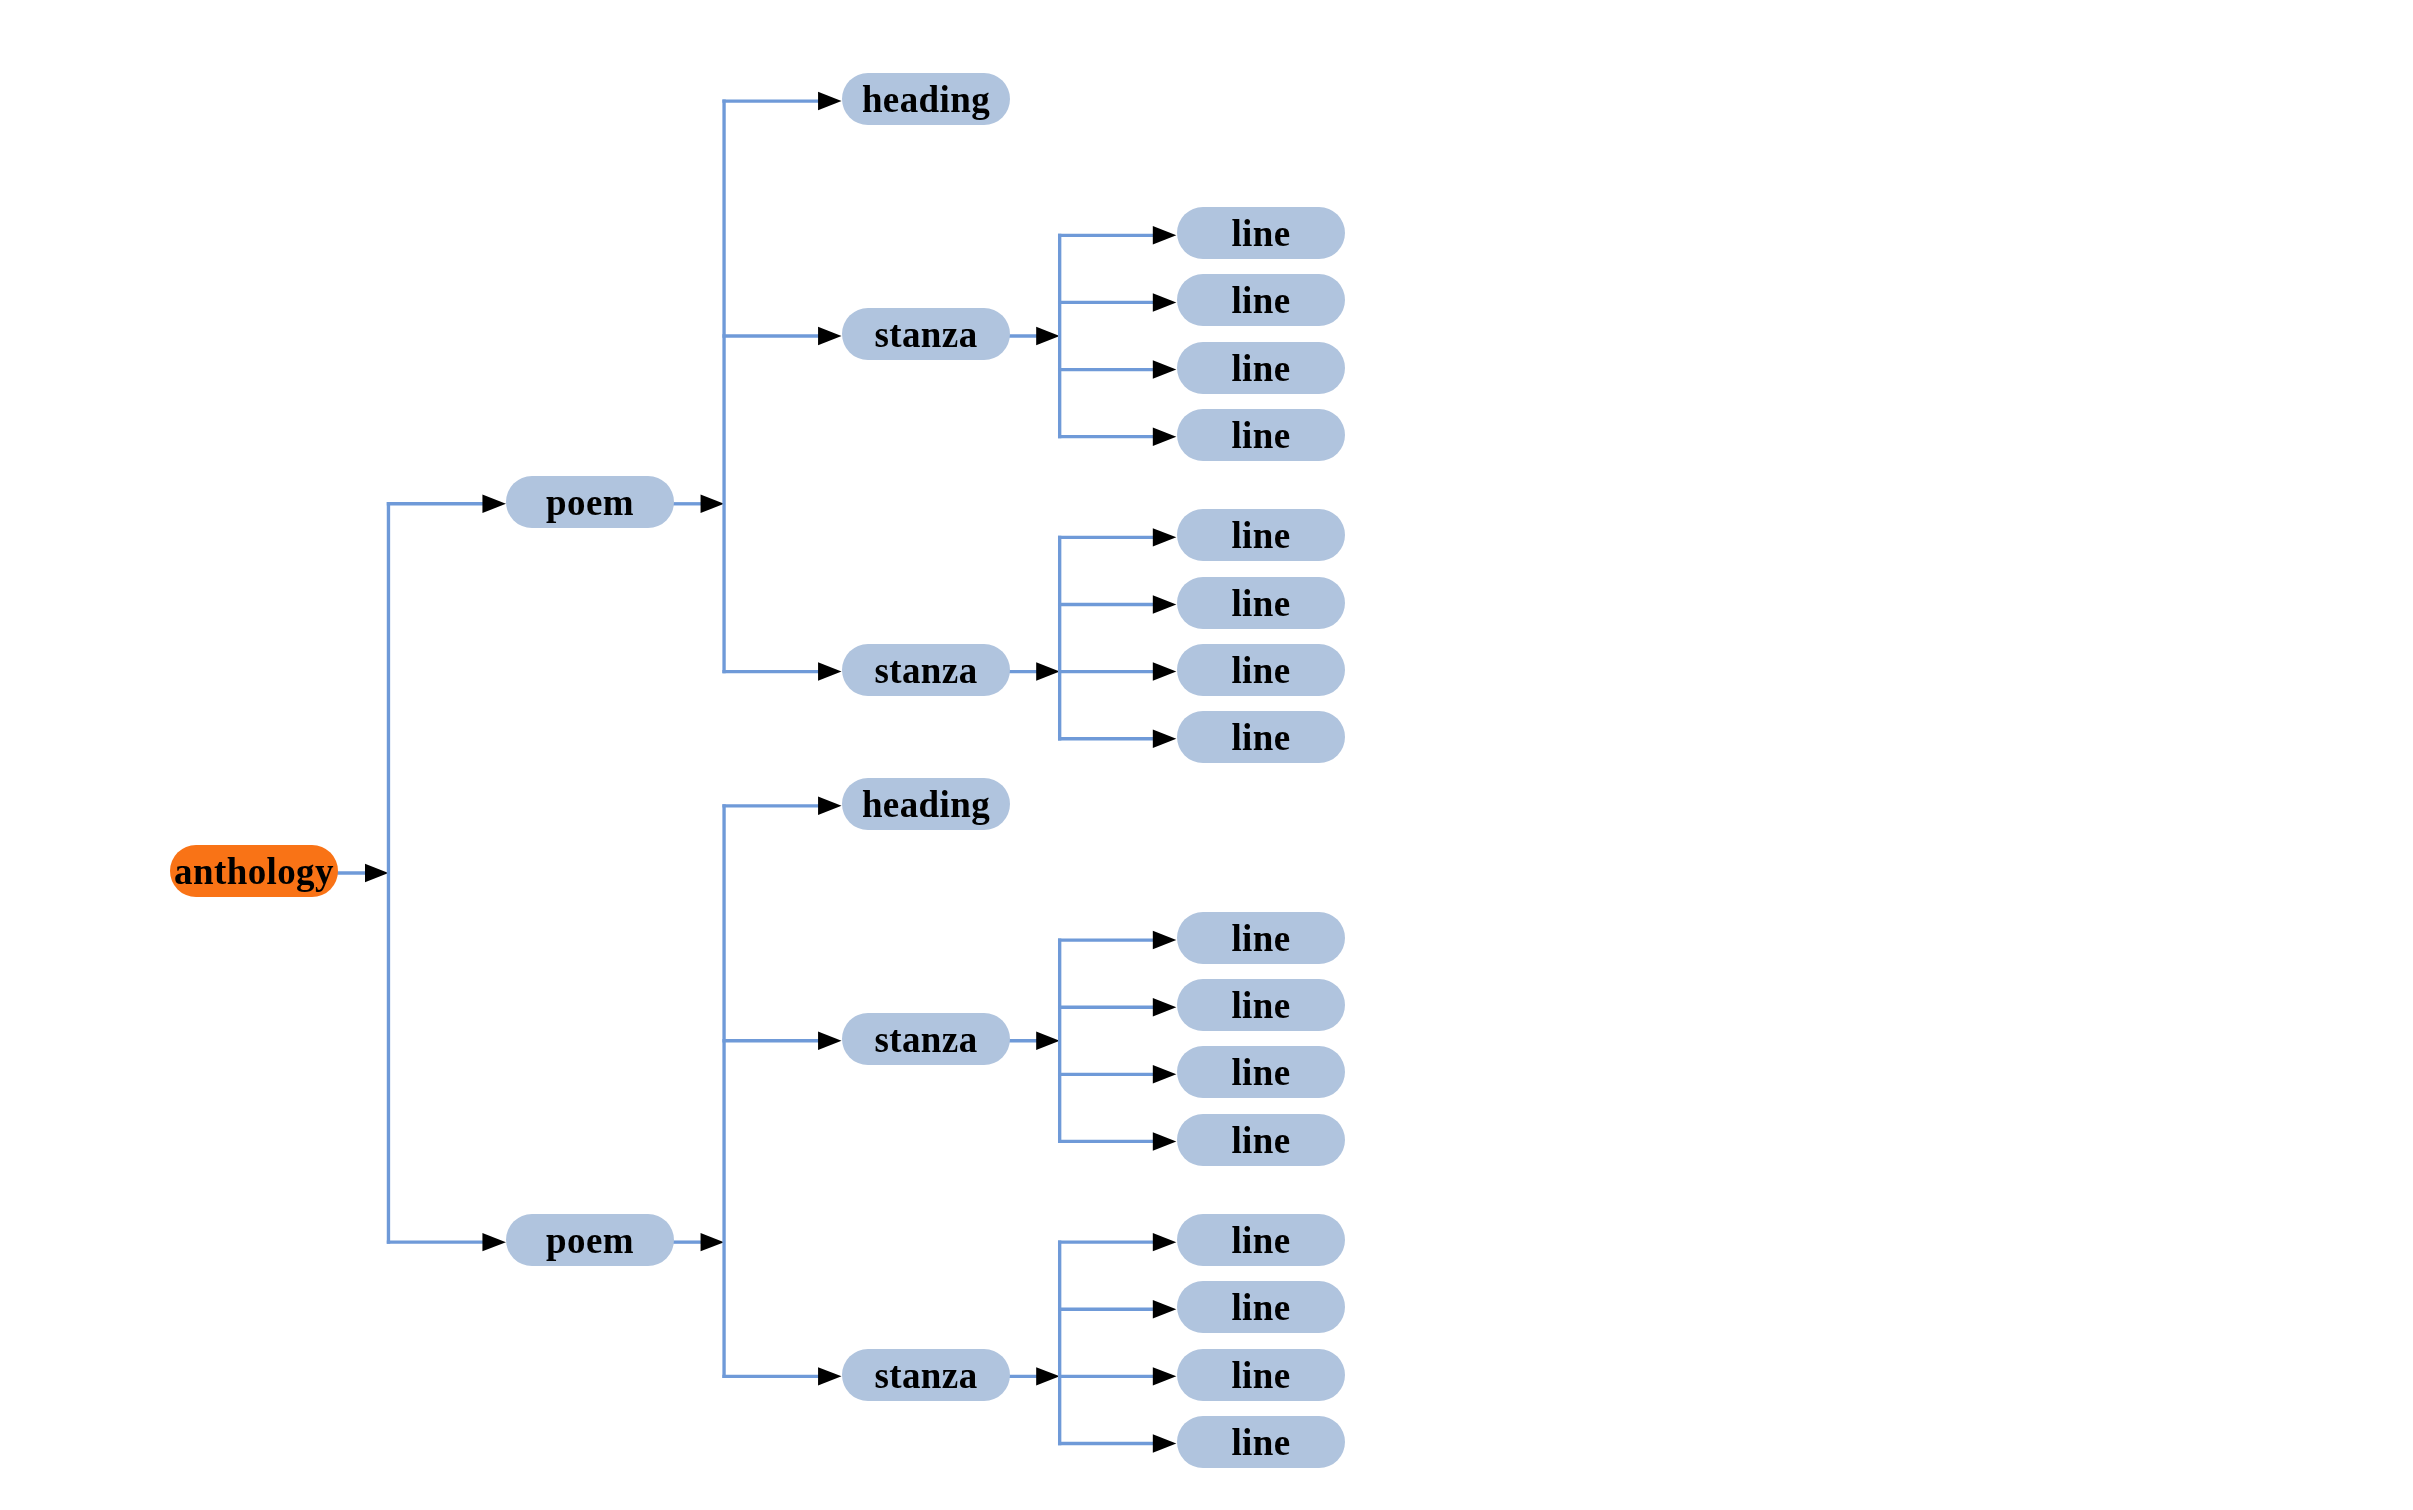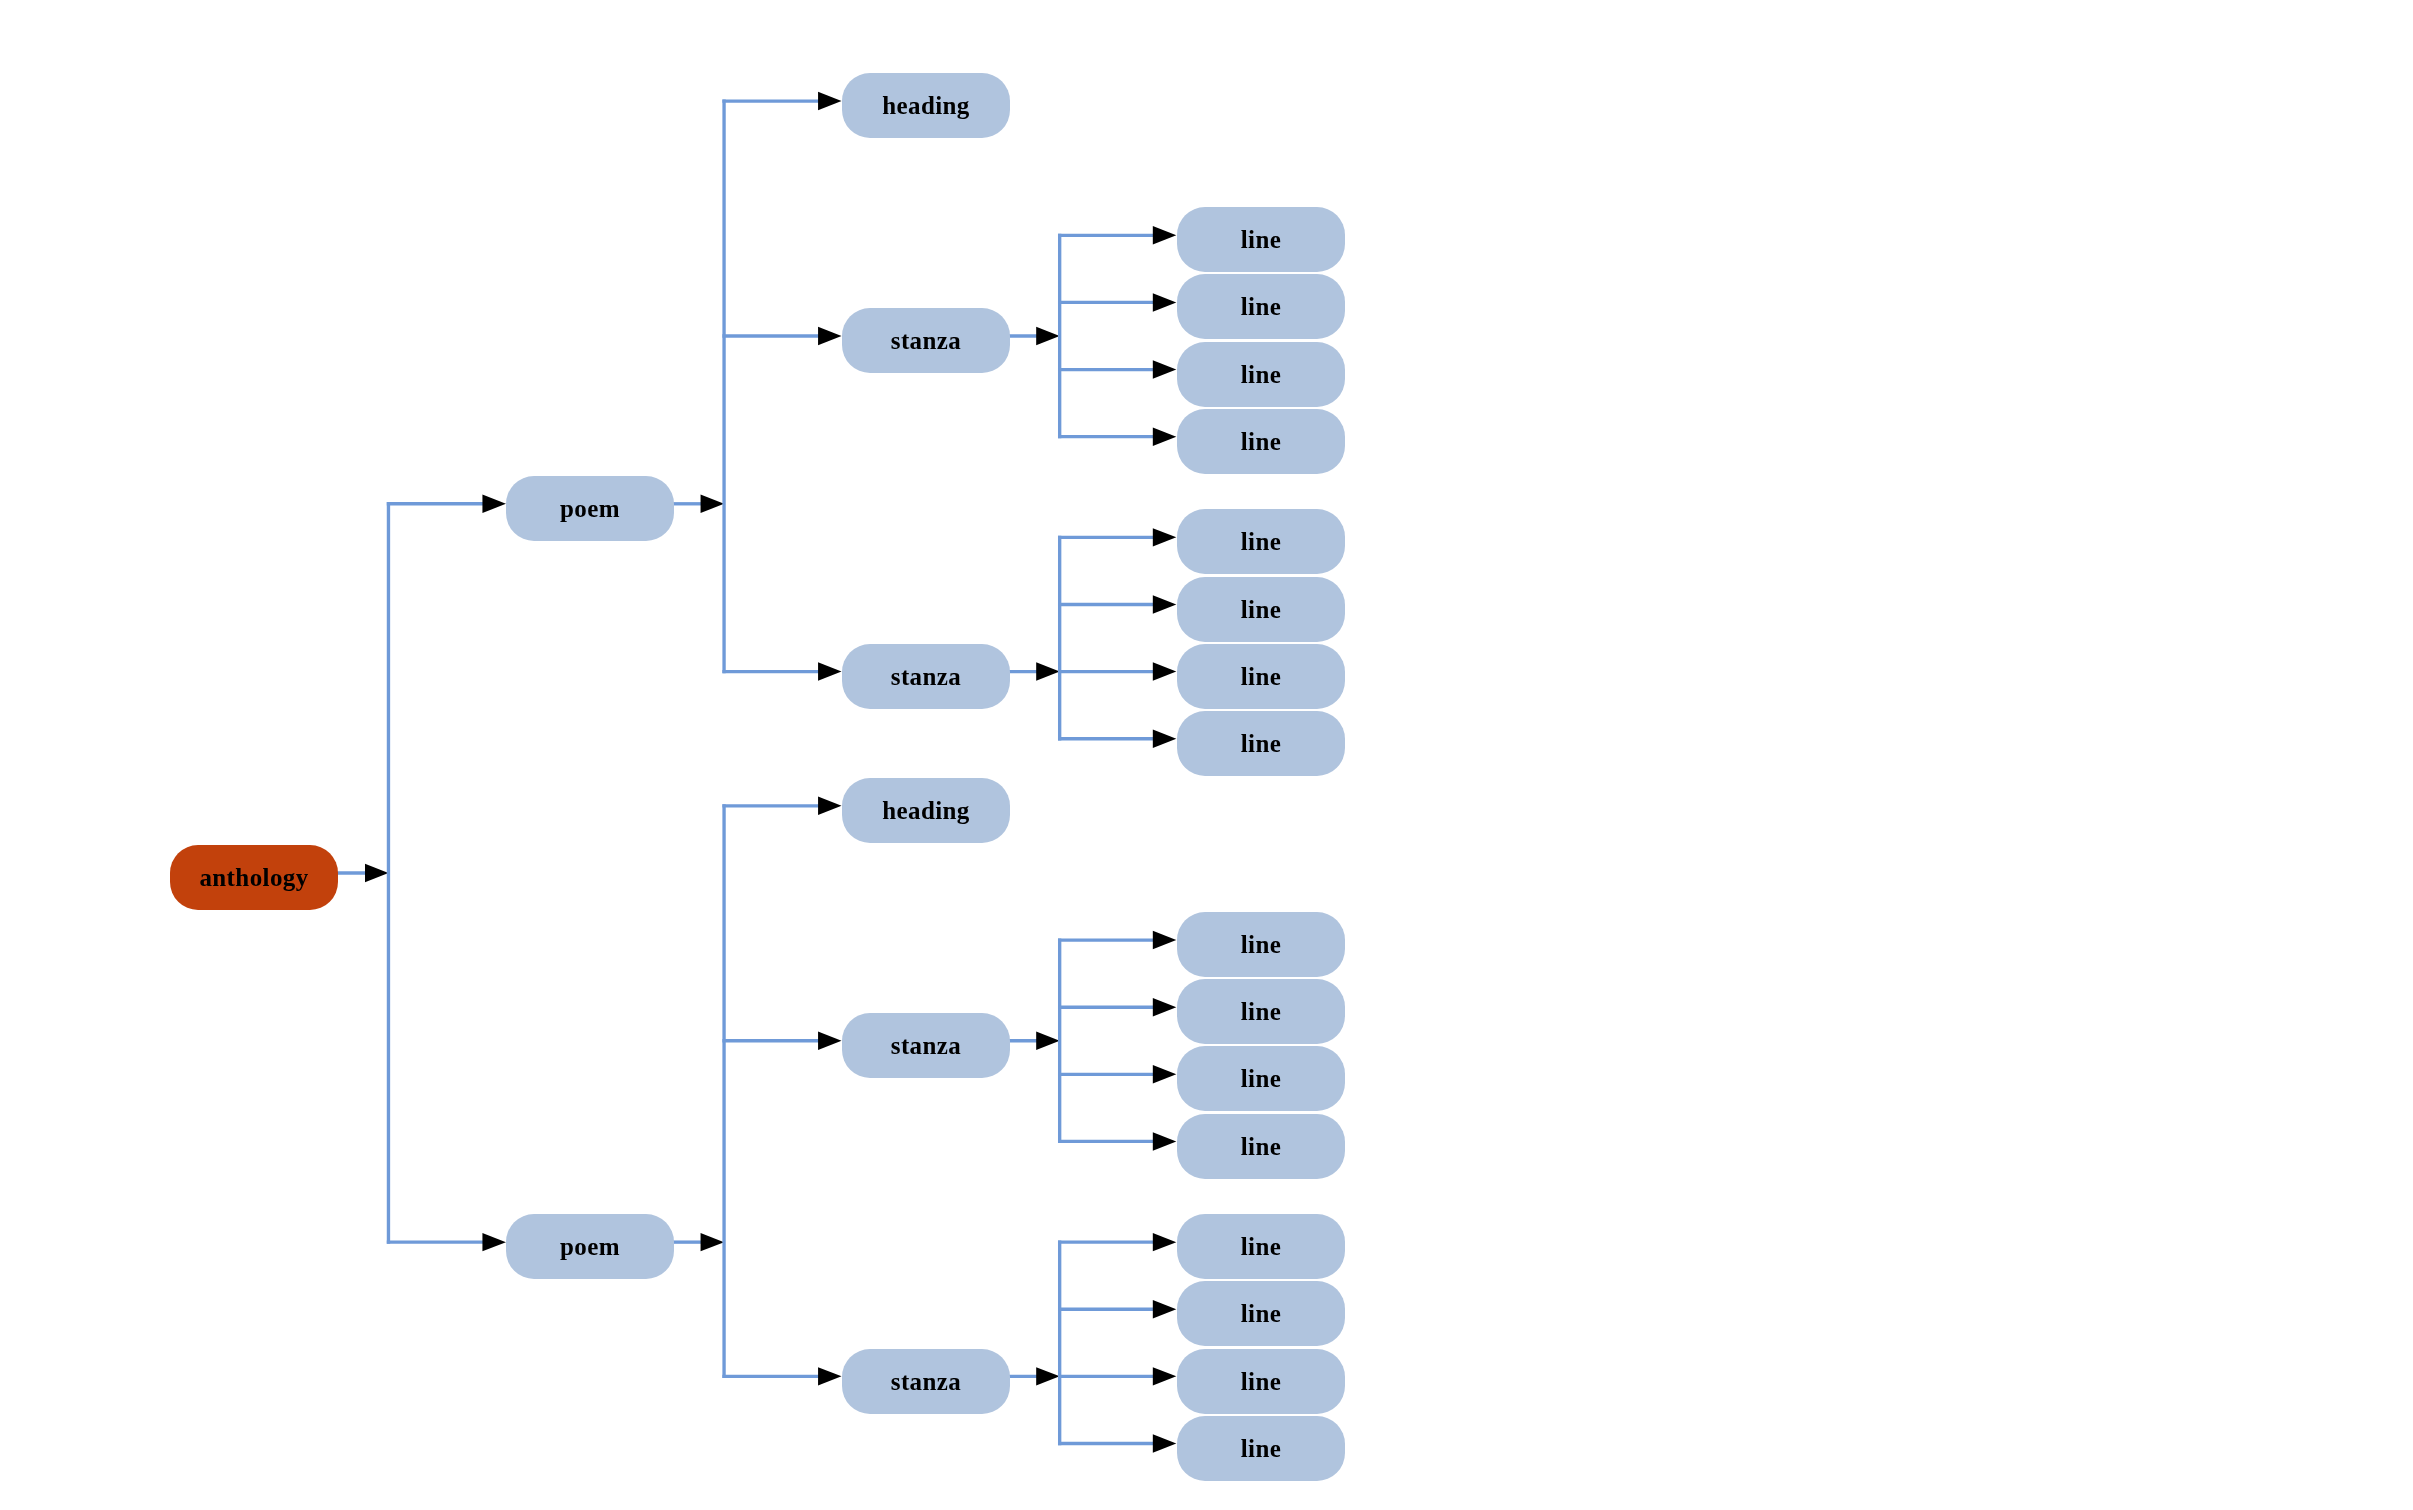--- a/index.html
+++ b/index.html
@@ -17,27 +17,27 @@
   .edges-layer {
     position: absolute;
     left: 0;
     top: 0;
     width: 2413px;
     height: 1511px;
   }
   .node {
     position: absolute;
     width: 168px;
-    height: 65px;
+    height: 52px;
     border-radius: 28px;
     display: flex;
     align-items: center;
     justify-content: center;
     font-weight: bold;
-    font-size: 25px;
+    font-size: 37px;
     letter-spacing: 0.4px;
     box-sizing: border-box;
     text-align: right;
   }
 </style>
 </head>
 <body>
 
 <div class="canvas" style="background: rgb(255, 255, 255);">
   <svg class="edges-layer" width="2413" height="1511" viewBox="0 0 2876 1800" xmlns="http://www.w3.org/2000/svg">
@@ -105,21 +105,21 @@
       <line x1="1263" y1="1480" x2="1376" y2="1480" stroke="#6f9ad8" stroke-width="4" stroke-linecap="square"></line>
       <polygon points="1402,1480 1374,1469 1374,1491" fill="#000000"></polygon>
       <line x1="1263" y1="1560" x2="1376" y2="1560" stroke="#6f9ad8" stroke-width="4" stroke-linecap="square"></line>
       <polygon points="1402,1560 1374,1549 1374,1571" fill="#000000"></polygon>
       <line x1="1263" y1="1640" x2="1376" y2="1640" stroke="#6f9ad8" stroke-width="4" stroke-linecap="square"></line>
       <polygon points="1402,1640 1374,1629 1374,1651" fill="#000000"></polygon>
       <line x1="1263" y1="1720" x2="1376" y2="1720" stroke="#6f9ad8" stroke-width="4" stroke-linecap="square"></line>
       <polygon points="1402,1720 1374,1709 1374,1731" fill="#000000"></polygon>
     </svg>
 
-<div class="node" style="left: 170px; top: 845px; background: #c2410c; color: rgb(0, 0, 0);">anthology</div>
+<div class="node" style="left: 170px; top: 845px; background: #f97316; color: rgb(0, 0, 0);">anthology</div>
     <div class="node" style="left: 506px; top: 476px; background: rgb(176, 196, 222); color: rgb(0, 0, 0);">poem</div>
     <div class="node" style="left: 842px; top: 73px; background: rgb(176, 196, 222); color: rgb(0, 0, 0);">heading</div>
     <div class="node" style="left: 842px; top: 308px; background: rgb(176, 196, 222); color: rgb(0, 0, 0);">stanza</div>
     <div class="node" style="left: 1177px; top: 207px; background: rgb(176, 196, 222); color: rgb(0, 0, 0);">line</div>
     <div class="node" style="left: 1177px; top: 274px; background: rgb(176, 196, 222); color: rgb(0, 0, 0);">line</div>
     <div class="node" style="left: 1177px; top: 342px; background: rgb(176, 196, 222); color: rgb(0, 0, 0);">line</div>
     <div class="node" style="left: 1177px; top: 409px; background: rgb(176, 196, 222); color: rgb(0, 0, 0);">line</div>
     <div class="node" style="left: 842px; top: 644px; background: rgb(176, 196, 222); color: rgb(0, 0, 0);">stanza</div>
     <div class="node" style="left: 1177px; top: 509px; background: rgb(176, 196, 222); color: rgb(0, 0, 0);">line</div>
     <div class="node" style="left: 1177px; top: 577px; background: rgb(176, 196, 222); color: rgb(0, 0, 0);">line</div>

